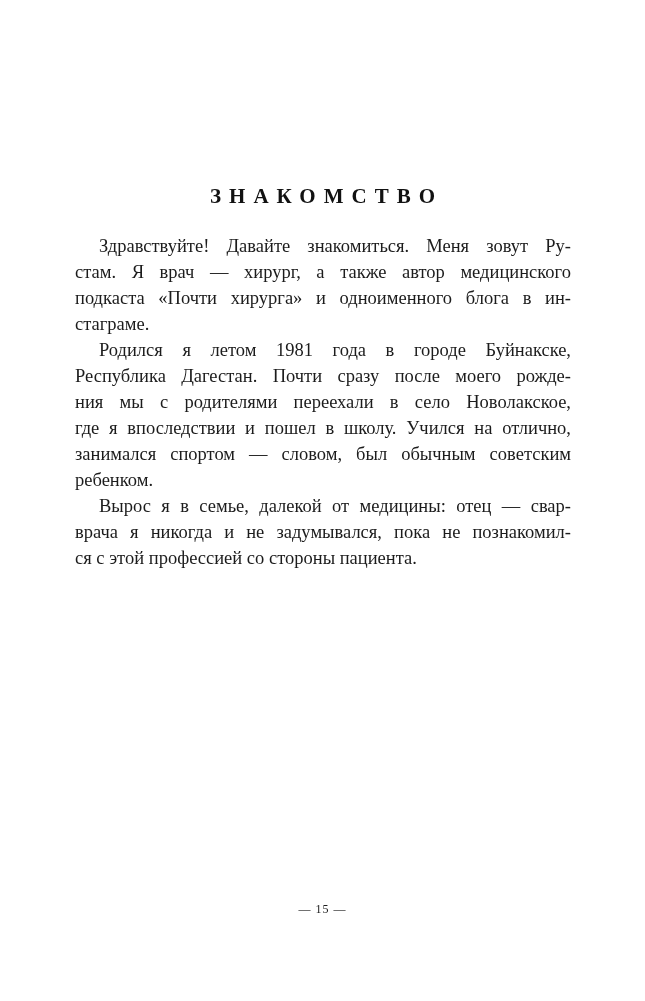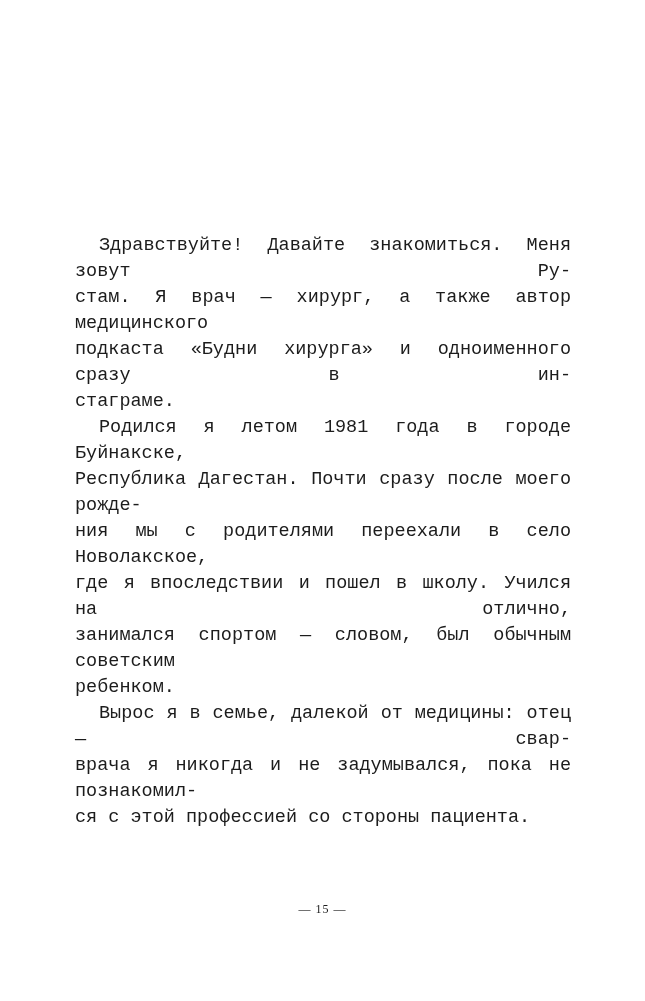--- a/index.html
+++ b/index.html
@@ -30,21 +30,20 @@
       color: #111111;
     }
     .text-block {
       position: absolute;
       top: 233px;
       left: 75px;
       width: 496px;
       font-size: 18.5px;
       line-height: 26px;
       color: #1c1c1c;
-      font-family: Liberation Mono, monospace;
     }
     .para {
       margin: 0;
     }
     .para .line {
       text-align: justify;
       text-align-last: justify;
       white-space: normal;
     }
     .para .line.first {
@@ -61,26 +60,27 @@
       text-align: center;
       font-size: 12px;
       letter-spacing: 1px;
       color: #1c1c1c;
     }
   </style>
 </head>
 <body>
 
 <div class="page">
+  <h1 class="chapter-title">ЗНАКОМСТВО</h1>
 
   <div class="text-block" id="text-block">
       <div class="para">
         <div class="line first">Здравствуйте! Давайте знакомиться. Меня зовут Ру-</div>
         <div class="line">стам. Я врач — хирург, а также автор медицинского</div>
-        <div class="line">подкаста «Будни хирурга» и одноименного сразу в ин-</div>
+        <div class="line">подкаста «Почти хирурга» и одноименного блога в ин-</div>
         <div class="line last">стаграме.</div>
       </div>
       <div class="para">
         <div class="line first">Родился я летом 1981 года в городе Буйнакске,</div>
         <div class="line">Республика Дагестан. Почти сразу после моего рожде-</div>
         <div class="line">ния мы с родителями переехали в село Новолакское,</div>
         <div class="line">где я впоследствии и пошел в школу. Учился на отлично,</div>
         <div class="line">занимался спортом — словом, был обычным советским</div>
         <div class="line last">ребенком.</div>
       </div>

